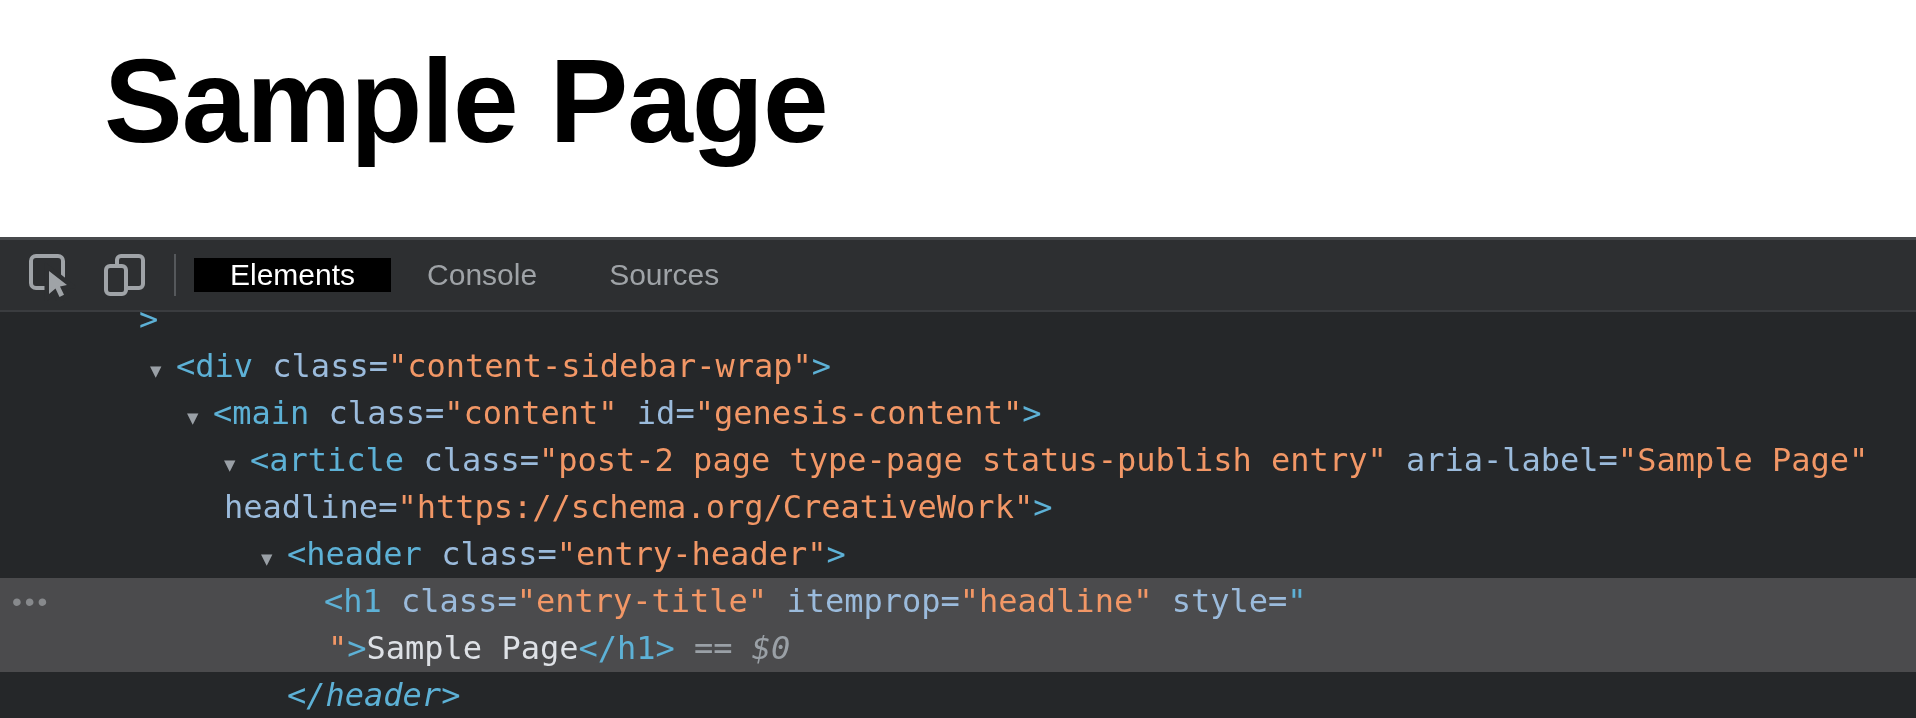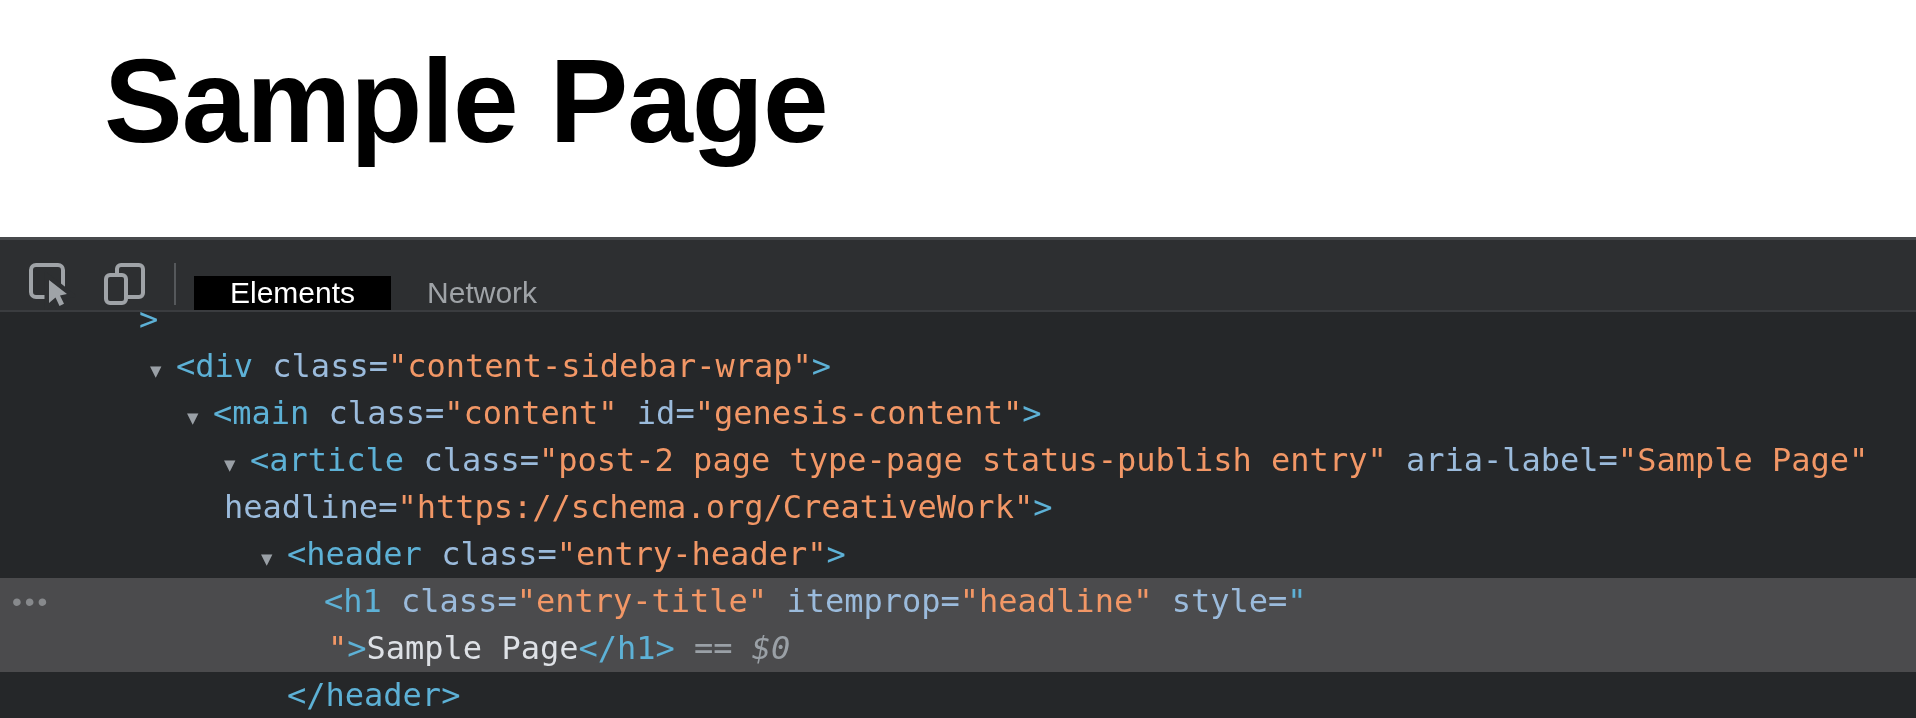--- a/index.html
+++ b/index.html
@@ -24,21 +24,21 @@
   .devtools {
     width:1916px; height:481px;
     background:var(--code-bg);
     display:flex; flex-direction:column;
   }
   .toolbar {
     height:75px; flex:0 0 75px;
     background:var(--toolbar-bg);
     border-top:3px solid var(--toolbar-top-border);
     border-bottom:2px solid var(--toolbar-bottom-border);
-    display:flex; align-items:flex-end;
+    display:flex; align-items:center;
   }
   .toolbar-icons {
     display:flex; align-items:center; padding-left:24px;
   }
   .tool-btn {
     width:52px; height:52px; display:flex; align-items:center; justify-content:center;
     margin-right:22px; cursor:pointer;
   }
   .toolbar-divider {
     width:2px; height:42px; background:var(--divider); align-self:center;
@@ -110,21 +110,22 @@
       <div class="tool-btn">
         <svg width="52" height="52" viewBox="0 0 52 52">
           <rect x="19" y="7" width="26" height="32" rx="4" fill="none" stroke="var(--icon)" stroke-width="4"></rect>
           <rect x="8" y="17" width="20" height="28" rx="4" fill="var(--toolbar-bg)" stroke="var(--icon)" stroke-width="4"></rect>
         </svg>
       </div>
       <div class="toolbar-divider"></div>
     </div>
     <div class="tab-bar">
         <div class="tab active">Elements</div>
-        <div class="tab">Network</div>
+        <div class="tab">Console</div>
+        <div class="tab">Sources</div>
       </div>
   </div>
 
   <div class="tree">
       <div class="dom-row cut-top">
         <div class="code-line" style="padding-left: 139px;"><span class="tok-tag">&gt;</span></div>
       </div>
       <div class="dom-row">
         <div class="code-line" style="padding-left: 150px;"><span class="arrow">▼</span><span class="tok-tag">&lt;div</span><span class="tok-plain"> </span><span class="tok-attr">class=</span><span class="tok-val">"content-sidebar-wrap"</span><span class="tok-tag">&gt;</span></div>
       </div>
@@ -137,16 +138,16 @@
       </div>
       <div class="dom-row">
         <div class="code-line" style="padding-left: 261px;"><span class="arrow">▼</span><span class="tok-tag">&lt;header</span><span class="tok-plain"> </span><span class="tok-attr">class=</span><span class="tok-val">"entry-header"</span><span class="tok-tag">&gt;</span></div>
       </div>
       <div class="dom-row selected">
         <span class="gutter-dots">•••</span>
         <div class="code-line" style="padding-left: 324px;"><span class="tok-tag">&lt;h1</span><span class="tok-plain"> </span><span class="tok-attr">class=</span><span class="tok-val">"entry-title"</span><span class="tok-plain"> </span><span class="tok-attr">itemprop=</span><span class="tok-val">"headline"</span><span class="tok-plain"> </span><span class="tok-attr">style=</span><span class="tok-tag">"</span></div>
         <div class="code-line" style="padding-left: 328px;"><span class="tok-val">"</span><span class="tok-tag">&gt;</span><span class="tok-plain">Sample Page</span><span class="tok-tag">&lt;/h1&gt;</span><span class="tok-meta"> == </span><span class="tok-meta-italic">$0</span></div>
       </div>
       <div class="dom-row">
-        <div class="code-line" style="padding-left: 287px;"><span class="tok-tag">&lt;/header&gt;</span></div>
+        <div class="code-line" style="padding-left: 287px; font-style: italic;"><span class="tok-tag">&lt;/header&gt;</span></div>
       </div>
     </div>
 </div>
 
 </body></html>

